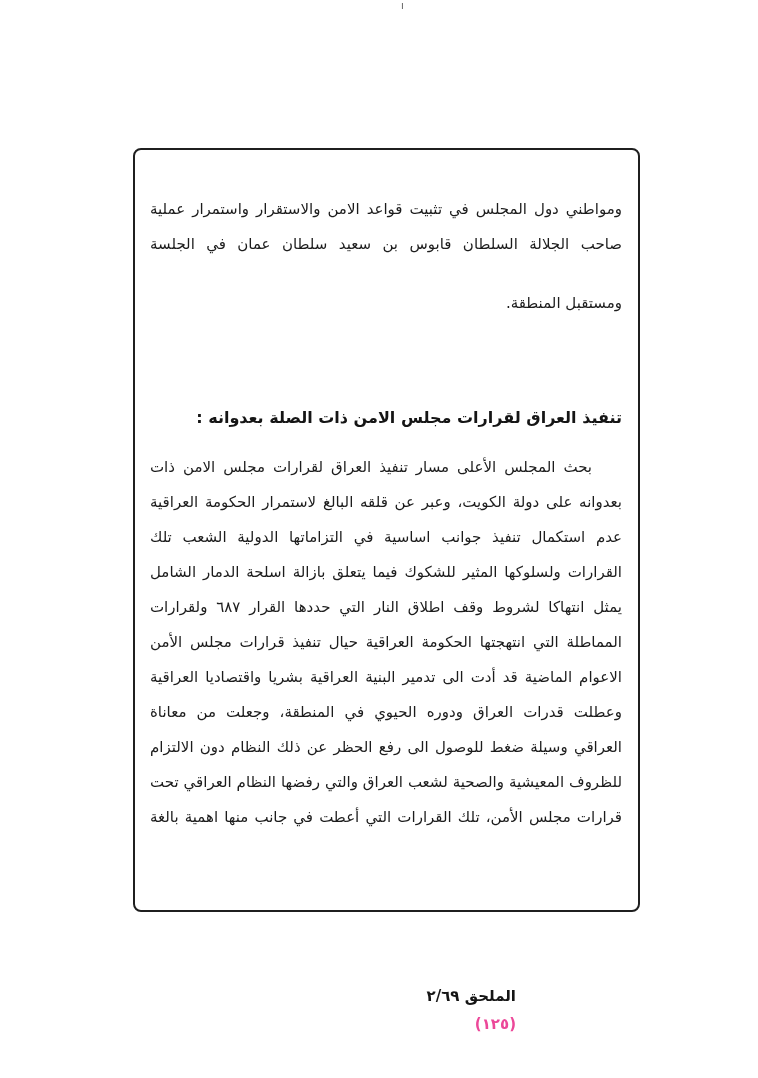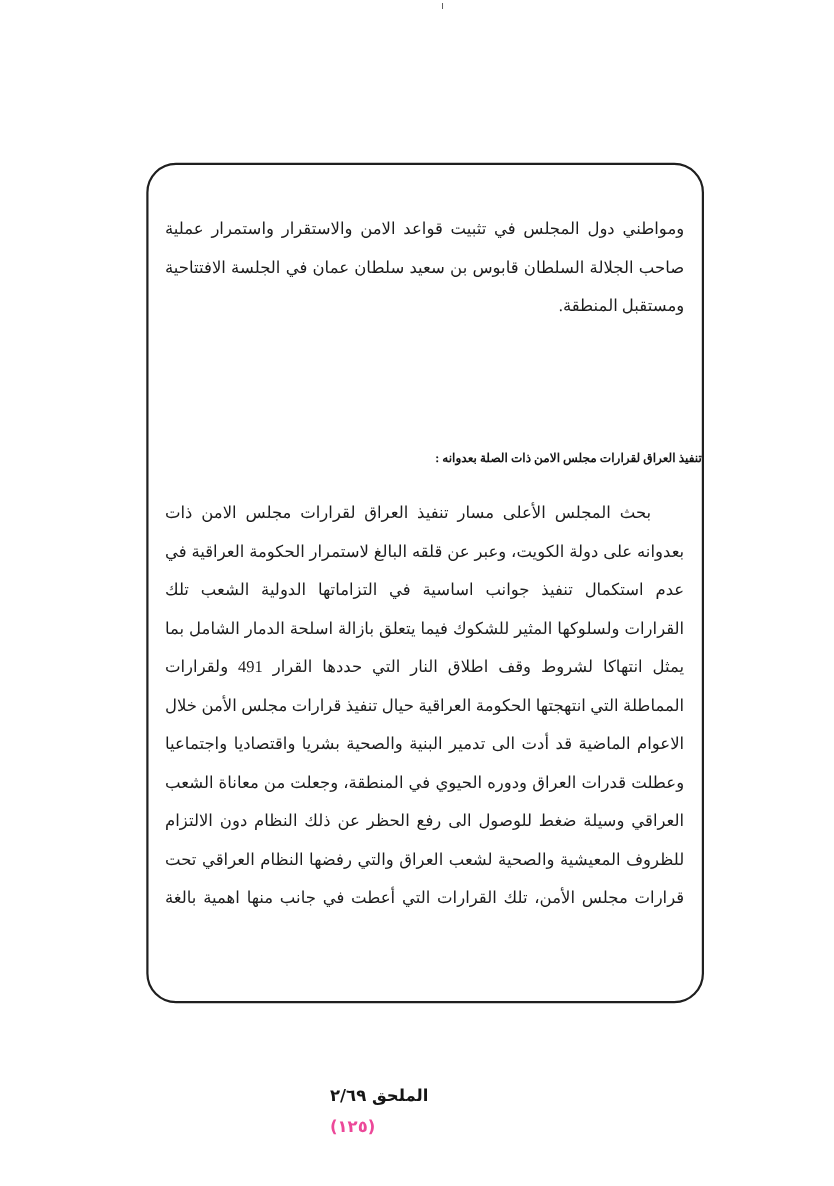--- a/index.html
+++ b/index.html
@@ -20,22 +20,21 @@
     left: 401px; top: 1px;
     font-size: 10px;
     color: #5a5a5a;
     line-height: 10px;
   }
   .page-frame {
     position: absolute;
     left: 133px; top: 148px;
     width: 507px; height: 764px;
     border: 2px solid #1f1f1f;
-    border-radius: 27px;
-    font-family: Liberation Serif, serif;
+    border-radius: 8px;
   }
   .text-block {
     position: absolute;
     right: 16px;
     width: 472px;
     direction: rtl;
     font-size: 15px;
     line-height: 35px;
     color: #1c1c1c;
   }
@@ -43,41 +42,42 @@
   .body-par   { top: 300px; }
   .text-line {
     height: 35px;
     max-height: 35px;
     overflow: hidden;
     text-align: justify;
     text-align-last: justify;
   }
   .text-line.short-line {
     text-align-last: right;
+    margin-top: 24px;
   }
   .text-line.indent-first {
     padding-right: 30px;
   }
   .section-heading {
     position: absolute;
-    right: 0; top: 250px;
+    right: 16px; top: 250px;
     width: 472px;
     direction: rtl;
-    font-size: 11px;
+    font-size: 16px;
     font-weight: 700;
     line-height: 35px;
     text-align: right;
     color: #151515;
   }
   .footer {
     position: absolute;
     left: 300px; top: 984px;
     width: 216px;
     direction: rtl;
-    text-align: left;
+    text-align: right;
   }
   .annex-label {
     font-size: 15px;
     font-weight: 700;
     line-height: 24px;
     color: #151515;
   }
   .page-number {
     font-size: 15px;
     font-weight: 700;
@@ -101,23 +101,23 @@
         <div class="text-line short-line">ومستقبل المنطقة.</div>
       </div>
 
     <h2 class="section-heading">تنفيذ العراق لقرارات مجلس الامن ذات الصلة بعدوانه :</h2>
 
     <div class="text-block body-par">
         <div class="text-line indent-first">بحث المجلس الأعلى مسار تنفيذ العراق لقرارات مجلس الامن ذات الصلة</div>
         <div class="text-line">بعدوانه على دولة الكويت، وعبر عن قلقه البالغ لاستمرار الحكومة العراقية في</div>
         <div class="text-line">عدم استكمال تنفيذ جوانب اساسية في التزاماتها الدولية الشعب تلك</div>
         <div class="text-line">القرارات ولسلوكها المثير للشكوك فيما يتعلق بازالة اسلحة الدمار الشامل بما</div>
-        <div class="text-line">يمثل انتهاكا لشروط وقف اطلاق النار التي حددها القرار 491 ولقرارات</div>
+        <div class="text-line">يمثل انتهاكا لشروط وقف اطلاق النار التي حددها القرار ٦٨٧ ولقرارات</div>
         <div class="text-line">المماطلة التي انتهجتها الحكومة العراقية حيال تنفيذ قرارات مجلس الأمن خلال</div>
-        <div class="text-line">الاعوام الماضية قد أدت الى تدمير البنية والصحية بشريا واقتصاديا واجتماعيا</div>
+        <div class="text-line">الاعوام الماضية قد أدت الى تدمير البنية العراقية بشريا واقتصاديا العراقية</div>
         <div class="text-line">وعطلت قدرات العراق ودوره الحيوي في المنطقة، وجعلت من معاناة الشعب</div>
         <div class="text-line">العراقي وسيلة ضغط للوصول الى رفع الحظر عن ذلك النظام دون الالتزام بتنفيذ</div>
         <div class="text-line">للظروف المعيشية والصحية لشعب العراق والتي رفضها النظام العراقي تحت</div>
         <div class="text-line">قرارات مجلس الأمن، تلك القرارات التي أعطت في جانب منها اهمية بالغة</div>
       </div>
 
   </div>
 
   <div class="footer">
     <div class="annex-label">الملحق ٢/٦٩</div>

